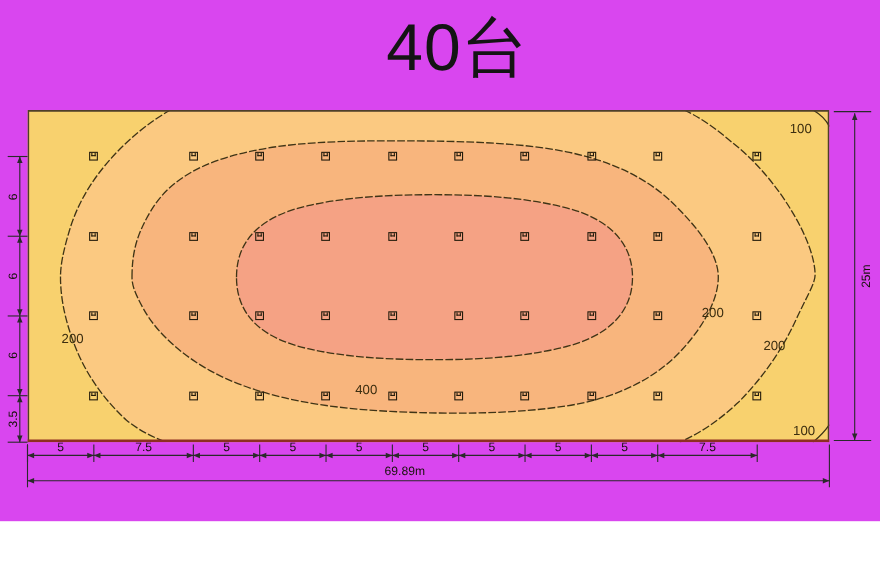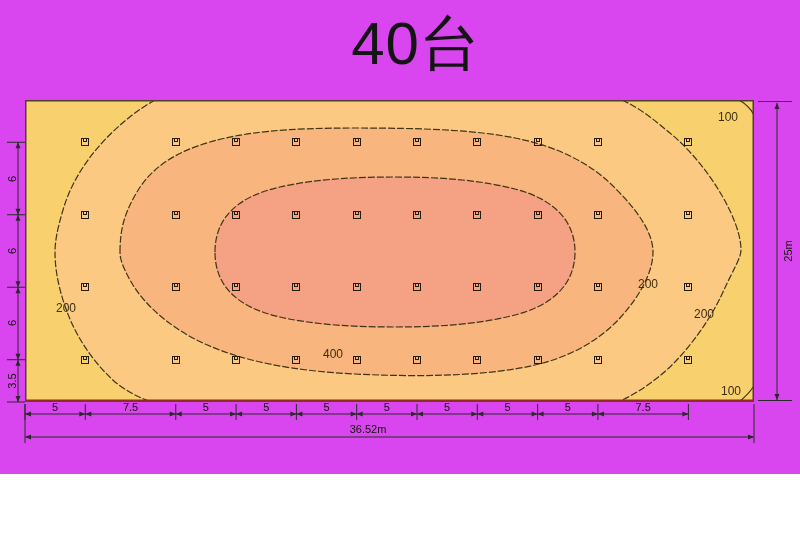--- a/index.html
+++ b/index.html
@@ -232,21 +232,21 @@
       <div class="dim-label" style="left: 55.1539px; top: 406.5px;">5</div>
       <div class="dim-label" style="left: 130.539px; top: 406.5px;">7.5</div>
       <div class="dim-label" style="left: 205.923px; top: 406.5px;">5</div>
       <div class="dim-label" style="left: 266.231px; top: 406.5px;">5</div>
       <div class="dim-label" style="left: 326.539px; top: 406.5px;">5</div>
       <div class="dim-label" style="left: 386.846px; top: 406.5px;">5</div>
       <div class="dim-label" style="left: 447.154px; top: 406.5px;">5</div>
       <div class="dim-label" style="left: 507.462px; top: 406.5px;">5</div>
       <div class="dim-label" style="left: 567.77px; top: 406.5px;">5</div>
       <div class="dim-label" style="left: 643.154px; top: 406.5px;">7.5</div>
-      <div class="dim-label" style="left: 368px; top: 429px;">36.52m</div>
+      <div class="dim-label" style="left: 368px; top: 429px;">69.89m</div>
       <div class="dim-label vertical" style="left: 12px; top: 178.52px;">6</div>
       <div class="dim-label vertical" style="left: 12px; top: 251px;">6</div>
       <div class="dim-label vertical" style="left: 12px; top: 323.48px;">6</div>
       <div class="dim-label vertical" style="left: 12px; top: 380.86px;">3.5</div>
       <div class="dim-label vertical" style="left: 788px; top: 251px;">25m</div>
     </div>
 
 </div>
 
 </body></html>

